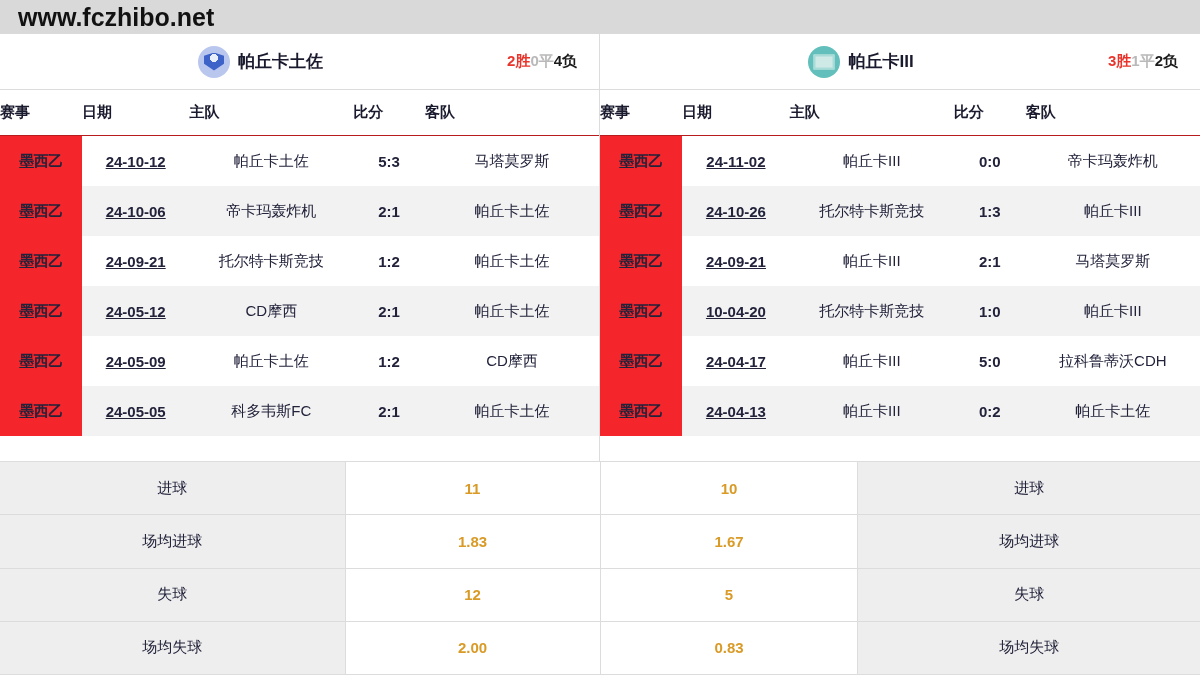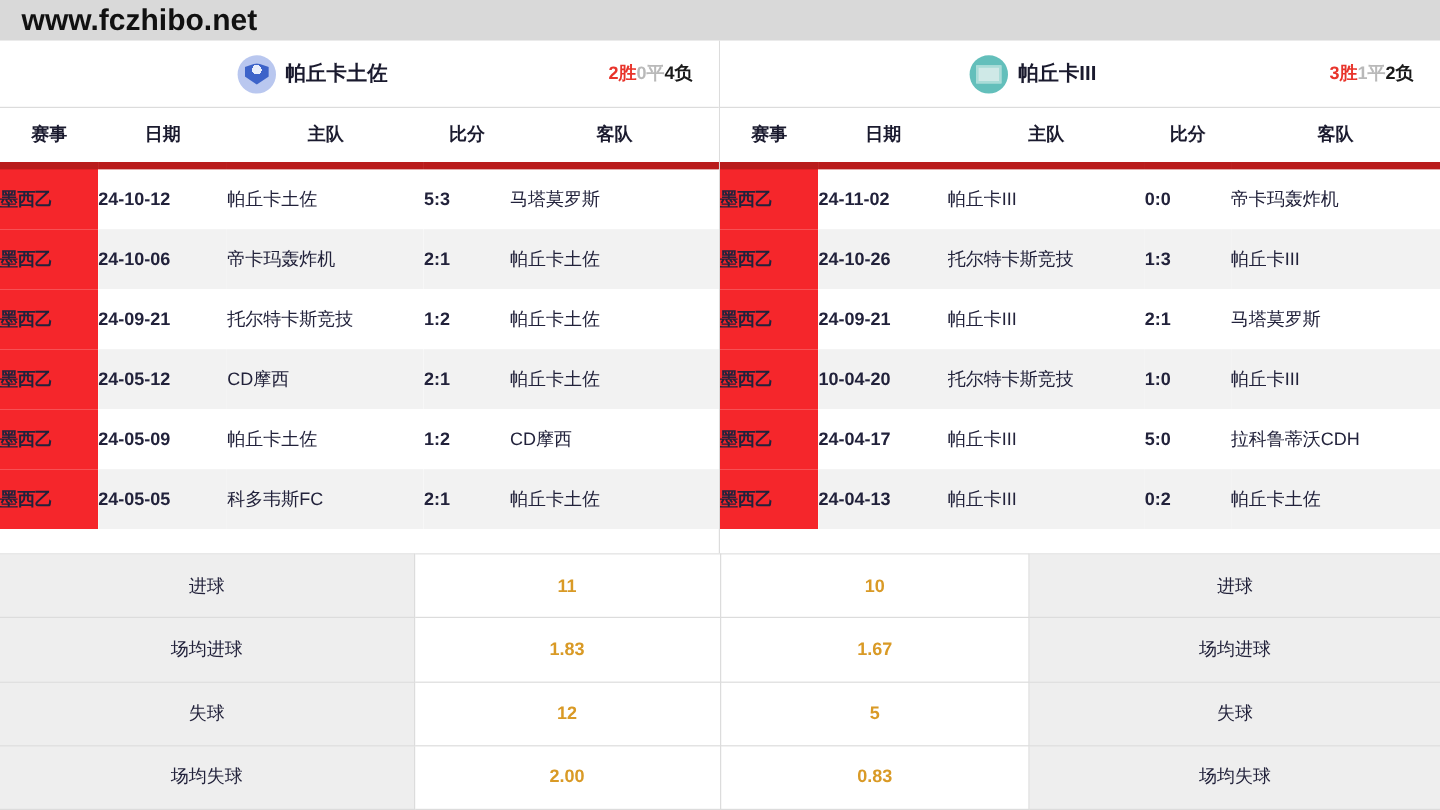--- a/index.html
+++ b/index.html
@@ -124,28 +124,29 @@
     width: 100%;
     border-collapse: collapse;
     table-layout: fixed;
   }
   table.matches th {
     font-size: 15px;
     font-weight: bold;
     color: #1a1a2e;
     height: 45px;
     background: #ffffff;
-    border-bottom: 6px solid #b91c1c;
-    text-align: center;
+    border-bottom: 1px solid #b91c1c;
+    text-align: left;
     padding: 0;
   }
   table.matches td {
     height: 50px;
     font-size: 15px;
     color: #22223b;
+    text-align: center;
     padding: 0;
     vertical-align: middle;
     white-space: nowrap;
     overflow: hidden;
     margin-left: 24px;
   }
   table.matches tbody tr:nth-child(even) td { background: #f2f2f2; }
   table.matches tbody tr:nth-child(odd)  td { background: #ffffff; }
 
   td.league, th.league { width: 80px; }
@@ -153,21 +154,21 @@
     background: #f5262b !important;
     color: #ffffff;
     font-weight: bold;
     font-size: 15px;
     letter-spacing: -0.5px;
   }
   th.col-date  { width: 105px; }
   th.col-home  { width: 160px; }
   th.col-score { width: 70px; }
   th.col-away  { width: 170px; }
-  td.date  { font-weight: bold; color: #22223b; }
+  td.date  { font-weight: bold; color: #22223b; text-decoration: underline; }
   td.score { font-weight: bold; color: #22223b; }
   td.team  { color: #22223b; }
 
   
   .stats {
     display: flex;
     width: 1200px;
     height: 214px;
     box-sizing: border-box;
   }

